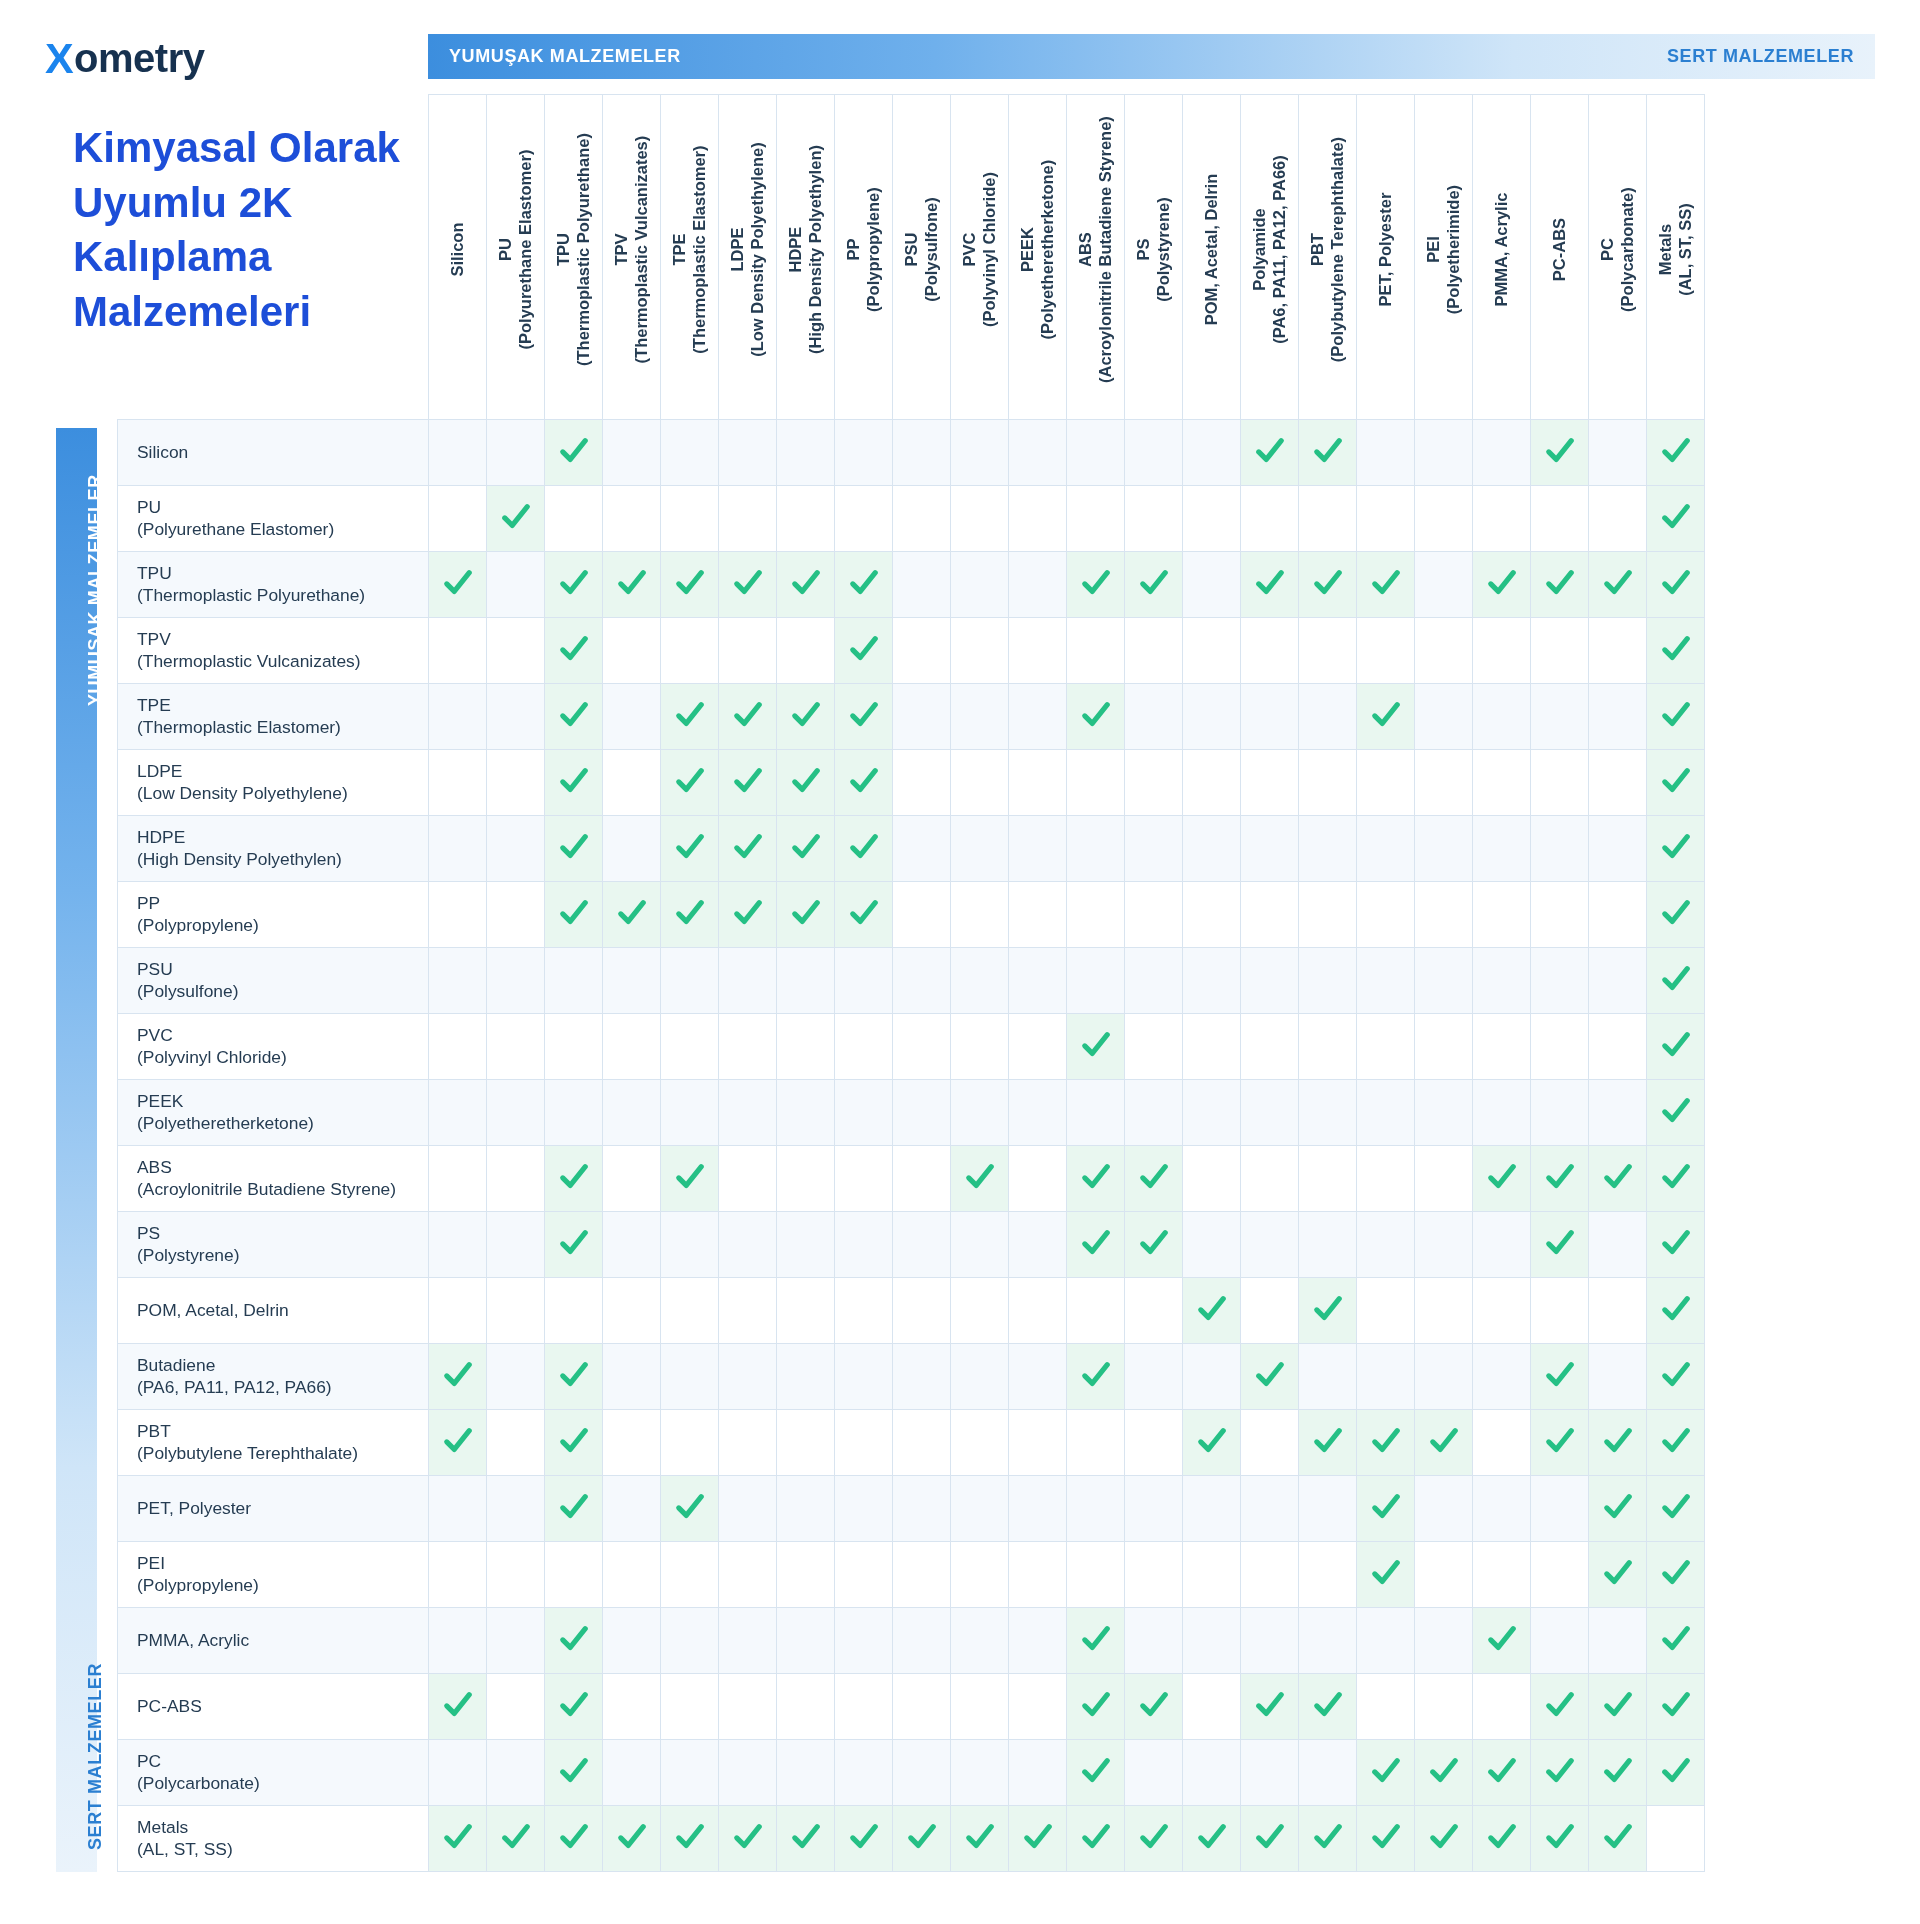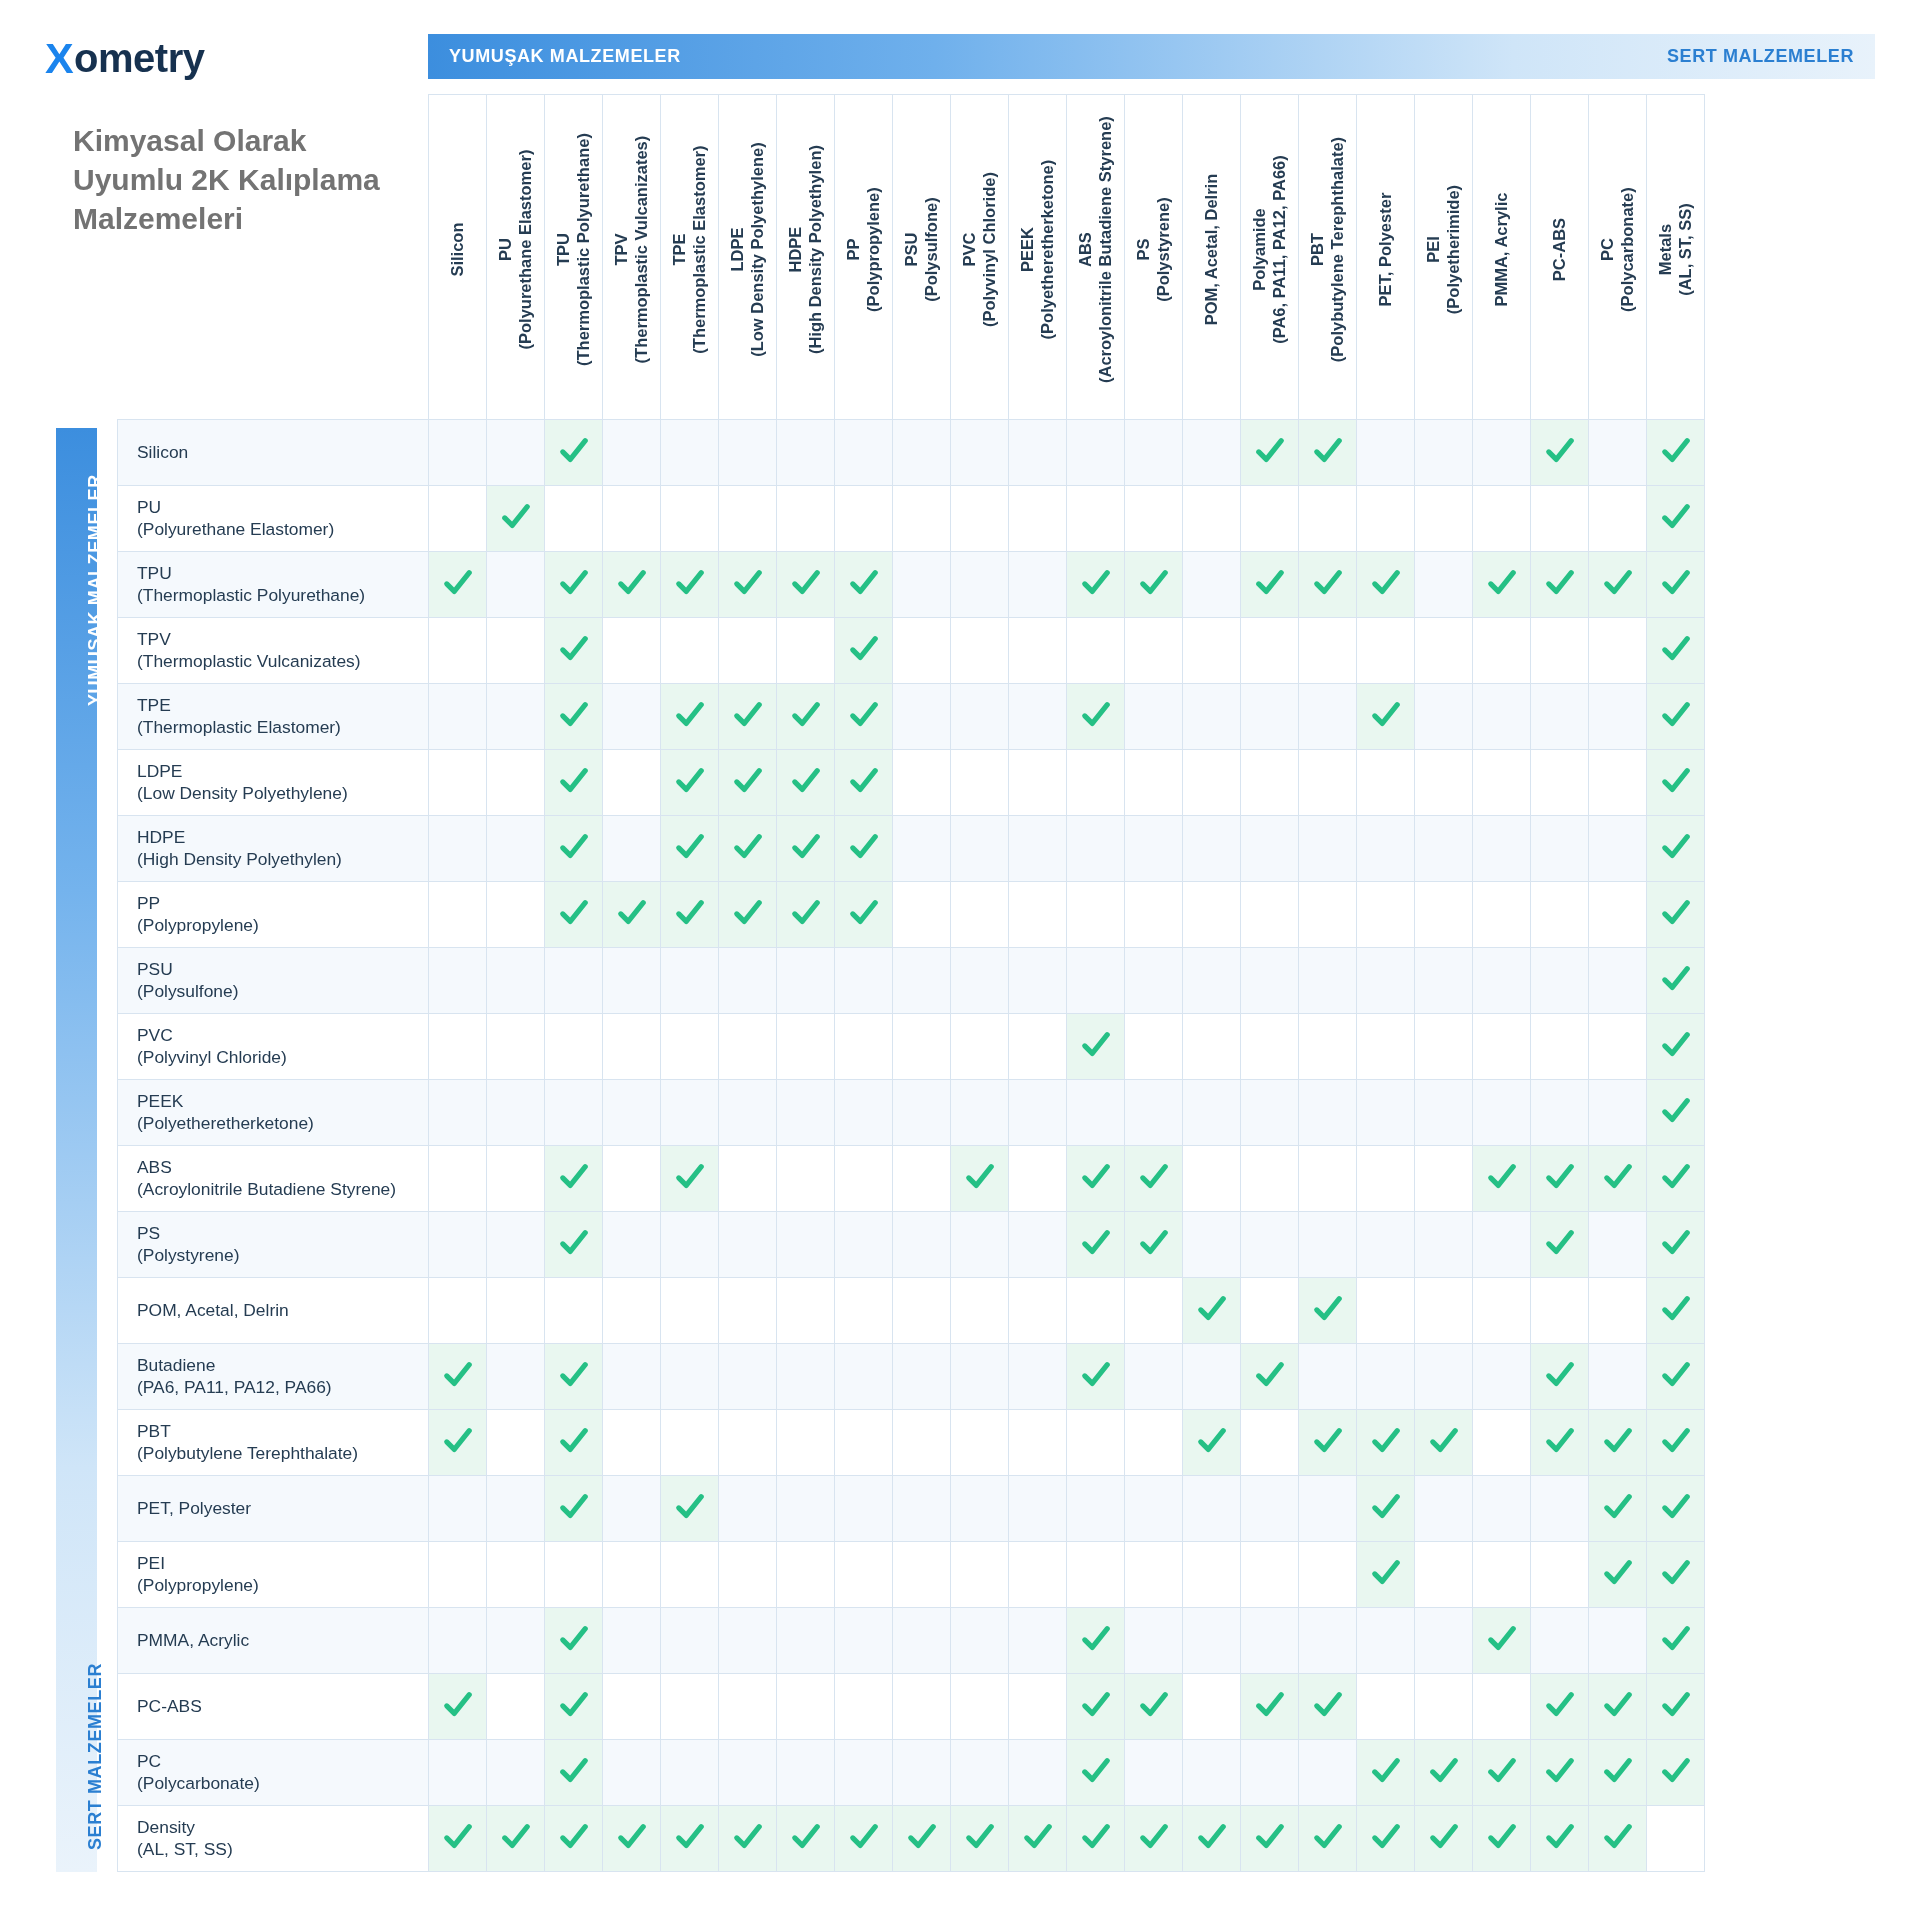--- a/index.html
+++ b/index.html
@@ -34,24 +34,24 @@
     font-weight: 700;
     margin-right: 0.9px;
   }
 
   
   .title {
     position: absolute;
     left: 73px;
     top: 121px;
     width: 339px;
-    font-size: 30px;
+    font-size: 42px;
     line-height: 1.30;
     font-weight: 600;
-    color: #737373;
+    color: #1d4ed8;
   }
 
   
   .ribbon {
     position: absolute;
     left: 428px;
     top: 34px;
     width: 1447px;
     height: 45px;
     background: linear-gradient(90deg, #3c8ede 0%, #6fb0ec 35%, #cfe5f8 75%, #e8f2fb 100%);
@@ -1116,21 +1116,21 @@
                 <path d="M4 17 L12 25 L28 5" fill="none" stroke="#25c085" stroke-width="5.5" stroke-linecap="round" stroke-linejoin="round"></path>
               </svg></span></td>
           <td class="cell on"><span class="check"><svg width="30" height="30" viewBox="0 0 32 32">
                 <path d="M4 17 L12 25 L28 5" fill="none" stroke="#25c085" stroke-width="5.5" stroke-linecap="round" stroke-linejoin="round"></path>
               </svg></span></td>
           <td class="cell on"><span class="check"><svg width="30" height="30" viewBox="0 0 32 32">
                 <path d="M4 17 L12 25 L28 5" fill="none" stroke="#25c085" stroke-width="5.5" stroke-linecap="round" stroke-linejoin="round"></path>
               </svg></span></td>
         </tr>
         <tr class="row">
-          <td class="rowlabel">Density
+          <td class="rowlabel">Metals
 (AL, ST, SS)</td>
           <td class="cell on"><span class="check"><svg width="30" height="30" viewBox="0 0 32 32">
                 <path d="M4 17 L12 25 L28 5" fill="none" stroke="#25c085" stroke-width="5.5" stroke-linecap="round" stroke-linejoin="round"></path>
               </svg></span></td>
           <td class="cell on"><span class="check"><svg width="30" height="30" viewBox="0 0 32 32">
                 <path d="M4 17 L12 25 L28 5" fill="none" stroke="#25c085" stroke-width="5.5" stroke-linecap="round" stroke-linejoin="round"></path>
               </svg></span></td>
           <td class="cell on"><span class="check"><svg width="30" height="30" viewBox="0 0 32 32">
                 <path d="M4 17 L12 25 L28 5" fill="none" stroke="#25c085" stroke-width="5.5" stroke-linecap="round" stroke-linejoin="round"></path>
               </svg></span></td>

